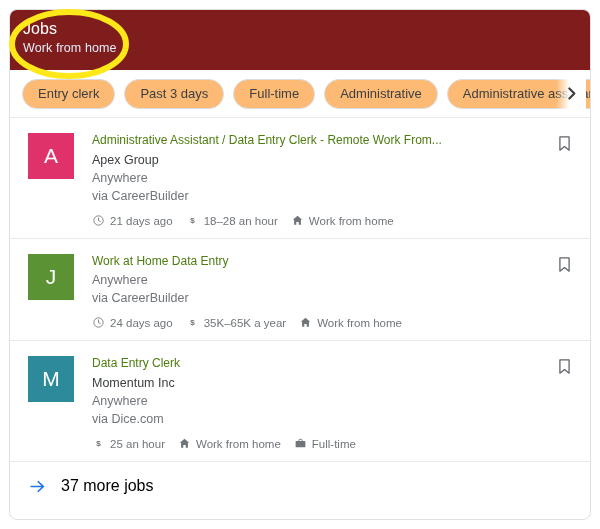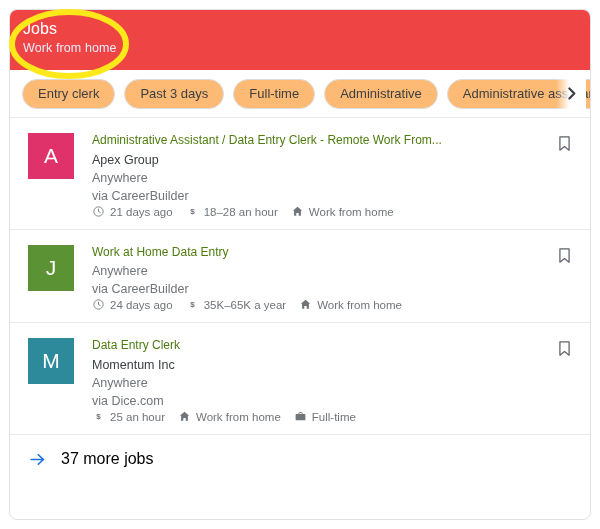--- a/index.html
+++ b/index.html
@@ -25,21 +25,21 @@
     height: 511px;
     box-sizing: border-box;
     border: 1px solid #dfe1e5;
     border-radius: 8px;
     background: #fff;
     overflow: hidden;
   }
 
   
   .jobs-header {
-    background: #ef4444;
+    background: #7f1d1d;
     height: 60px;
     box-sizing: border-box;
     padding: 9px 0 0 13px;
     color: #ffffff;
   }
   .jobs-header .title {
     font-size: 16px;
     line-height: 20px;
     font-weight: 400;
     letter-spacing: .1px;
@@ -129,20 +129,21 @@
   .job-location,
   .job-via {
     font-size: 12.5px;
     line-height: 18px;
     color: #70757a;
   }
   .job-meta {
     display: flex;
     align-items: center;
     flex-wrap: wrap;
+    margin-top: 9px;
     font-size: 11.5px;
     color: #70757a;
   }
   .meta-item {
     display: flex;
     align-items: center;
     margin-right: 13px;
   }
   .meta-item svg { margin-right: 5px; flex: 0 0 auto; }
   .bookmark {

